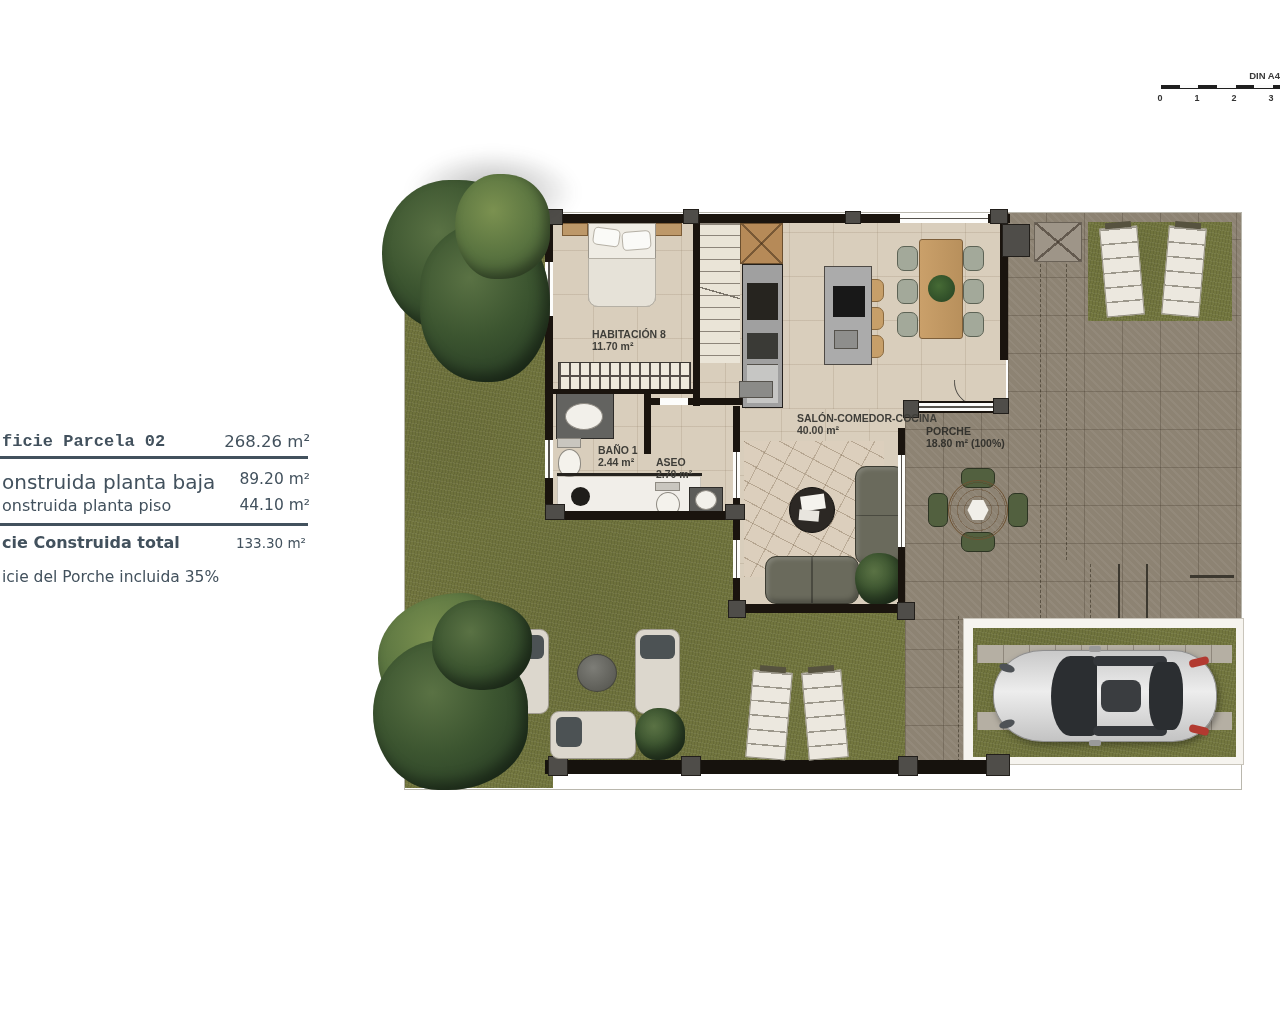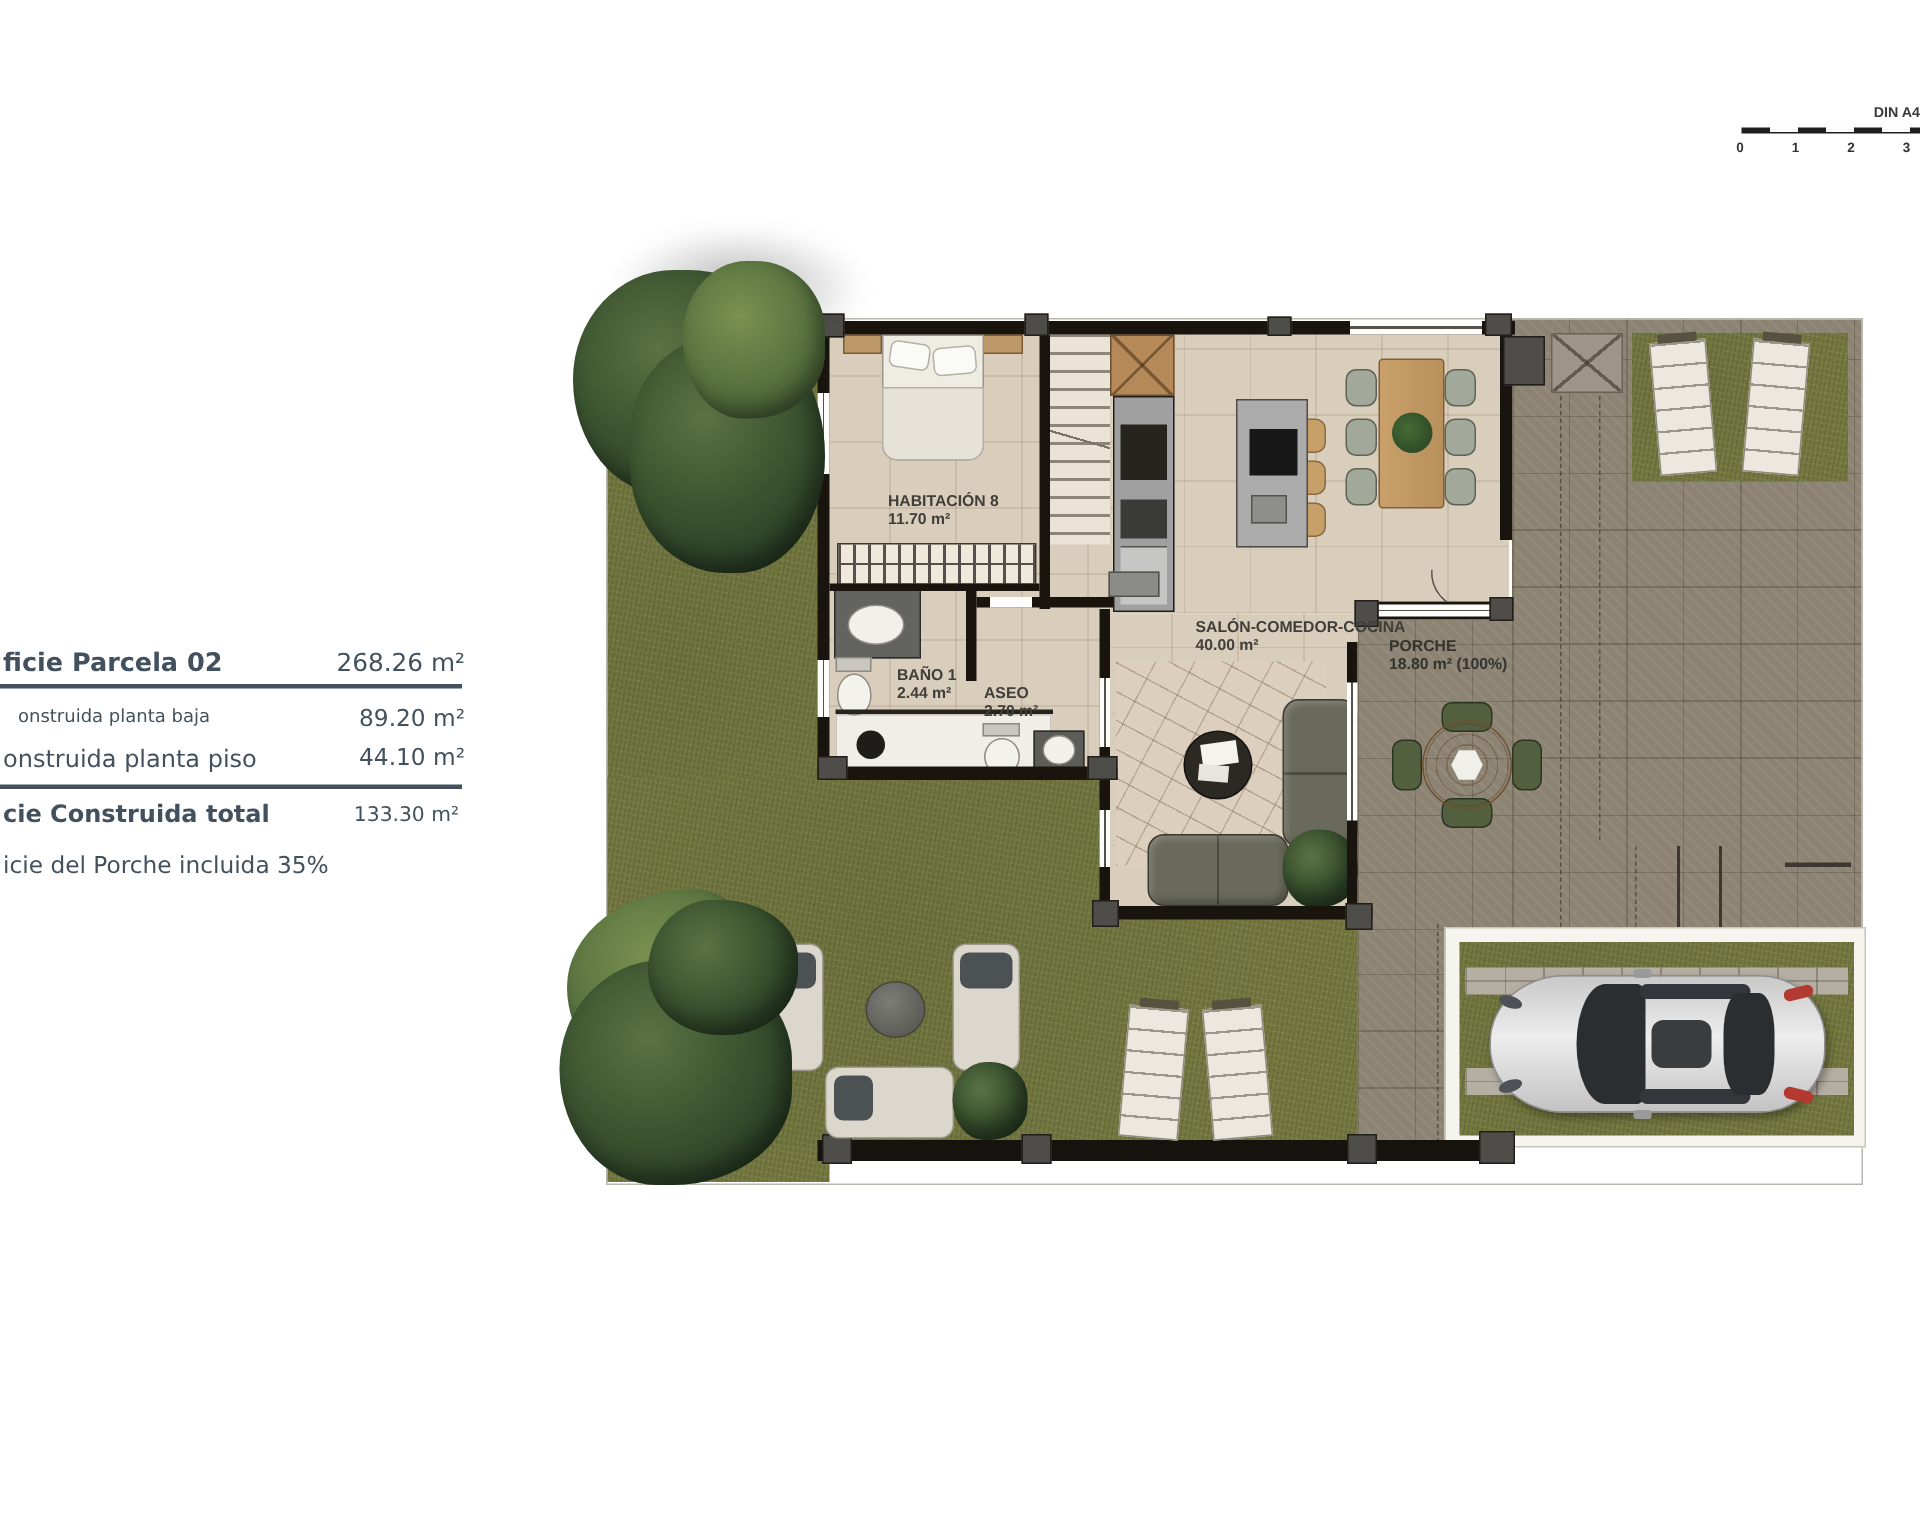--- a/index.html
+++ b/index.html
@@ -50,24 +50,24 @@
     <div class="a" style="right:0;top:0;font:bold 9.5px 'Liberation Sans',sans-serif;color:#3a3a3a;">DIN A4</div>
     <div class="a" style="left:3px;top:15px;width:119px;height:4px;border-bottom:1.5px solid #1f1f1f;
          background:repeating-linear-gradient(90deg,#1f1f1f 0 18.7px,#fbfbfb 18.7px 37.4px);"></div>
     <div class="a tick" style="left:-2px;top:23px;">0</div>
     <div class="a tick" style="left:35px;top:23px;">1</div>
     <div class="a tick" style="left:72px;top:23px;">2</div>
     <div class="a tick" style="left:109px;top:23px;">3</div>
   </div>
 
   <div class="a" style="left:0;top:425px;width:320px;height:175px;">
-    <span class="a tbl-label" style="left:2px;top:7px;font-size:17px;font-weight:bold;">ficie Parcela 02</span>
+    <span class="a tbl-label" style="left:2px;top:7px;font-size:17px;font-weight:bold;font-family:Liberation Mono, monospace;">ficie Parcela 02</span>
     <span class="a tbl-value" style="left:180px;top:7px;width:130px;font-size:16.5px;">268.26 m²</span>
     <div class="a rule" style="left:0;top:31px;width:308px;height:2.5px;"></div>
-    <span class="a tbl-label" style="left:2px;top:45px;font-size:12px;margin-left:10px;">onstruida planta baja</span>
+    <span class="a tbl-label" style="left:2px;top:45px;font-size:20px;">onstruida planta baja</span>
     <span class="a tbl-value" style="left:180px;top:45px;width:130px;font-size:15.5px;">89.20 m²</span>
     <span class="a tbl-label" style="left:2px;top:71px;font-size:16px;">onstruida planta piso</span>
     <span class="a tbl-value" style="left:180px;top:71px;width:130px;font-size:15.5px;">44.10 m²</span>
     <div class="a rule" style="left:0;top:98px;width:308px;height:2.5px;"></div>
     <span class="a tbl-label" style="left:2px;top:108px;font-size:16px;font-weight:bold;">cie Construida total</span>
     <span class="a tbl-value" style="left:180px;top:110px;width:126px;font-size:13.5px;">133.30 m²</span>
     <span class="a tbl-label" style="left:2px;top:143px;font-size:15.5px;">icie del Porche incluida 35%</span>
   </div>
 
   <div class="a" style="left:404px;top:212px;width:838px;height:578px;border:1px solid #b9b7ad;"></div>

